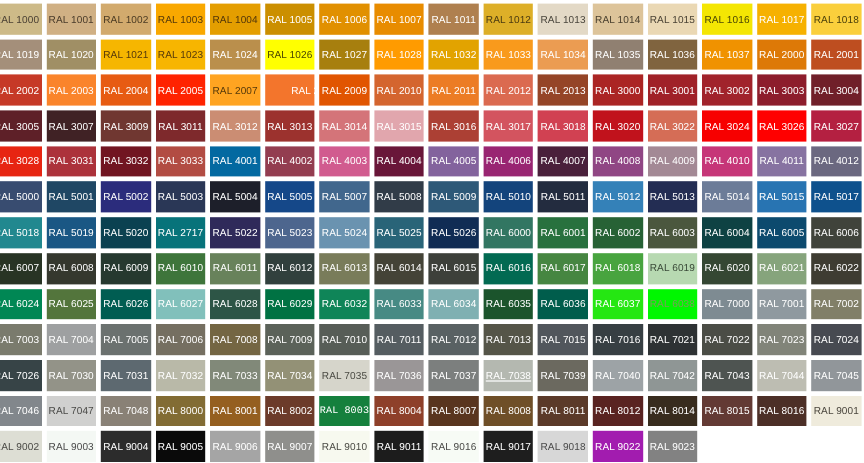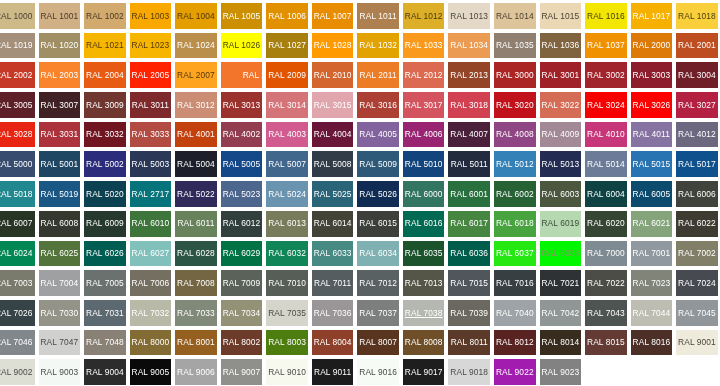--- a/index.html
+++ b/index.html
@@ -261,21 +261,21 @@
       <div class="cell">
         <div class="swatch" style="background: rgb(172, 50, 59); color: rgb(255, 255, 255);">RAL 3031</div>
       </div>
       <div class="cell">
         <div class="swatch" style="background: rgb(113, 21, 33); color: rgb(255, 255, 255);">RAL 3032</div>
       </div>
       <div class="cell">
         <div class="swatch" style="background: rgb(178, 76, 67); color: rgb(255, 255, 255);">RAL 3033</div>
       </div>
       <div class="cell">
-        <div class="swatch" style="background: #c2410c; color: rgb(255, 255, 255); text-align: right;">RAL 4001</div>
+        <div class="swatch" style="background: #0369a1; color: rgb(255, 255, 255); text-align: right;">RAL 4001</div>
       </div>
       <div class="cell">
         <div class="swatch" style="background: rgb(147, 61, 80); color: rgb(255, 255, 255);">RAL 4002</div>
       </div>
       <div class="cell">
         <div class="swatch" style="background: rgb(209, 91, 143); color: rgb(255, 255, 255);">RAL 4003</div>
       </div>
       <div class="cell">
         <div class="swatch" style="background: rgb(105, 22, 57); color: rgb(255, 255, 255);">RAL 4004</div>
       </div>
@@ -603,21 +603,21 @@
       <div class="cell">
         <div class="swatch" style="background: rgb(130, 108, 52); color: rgb(255, 255, 255);">RAL 8000</div>
       </div>
       <div class="cell">
         <div class="swatch" style="background: rgb(149, 95, 32); color: rgb(255, 255, 255);">RAL 8001</div>
       </div>
       <div class="cell">
         <div class="swatch" style="background: rgb(108, 59, 42); color: rgb(255, 255, 255);">RAL 8002</div>
       </div>
       <div class="cell">
-        <div class="swatch" style="background: #4d7c0f; color: rgb(255, 255, 255);">RAL 8003</div>
+        <div class="swatch" style="background: #15803d; color: rgb(255, 255, 255); font-family: Liberation Mono, monospace;">RAL 8003</div>
       </div>
       <div class="cell">
         <div class="swatch" style="background: rgb(142, 64, 42); color: rgb(255, 255, 255);">RAL 8004</div>
       </div>
       <div class="cell">
         <div class="swatch" style="background: rgb(89, 53, 31); color: rgb(255, 255, 255);">RAL 8007</div>
       </div>
       <div class="cell">
         <div class="swatch" style="background: rgb(111, 79, 40); color: rgb(255, 255, 255);">RAL 8008</div>
       </div>

